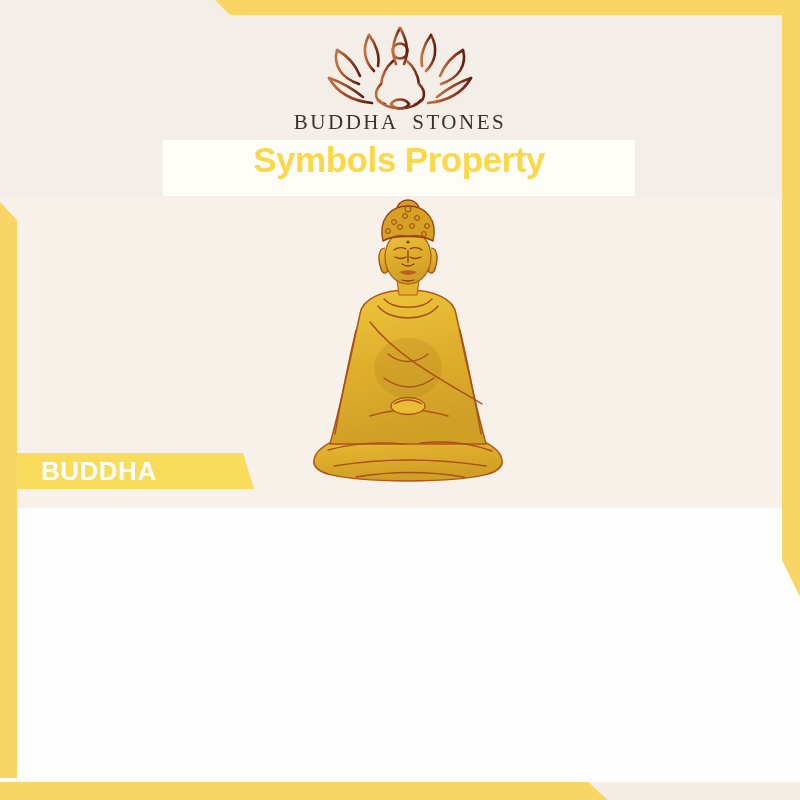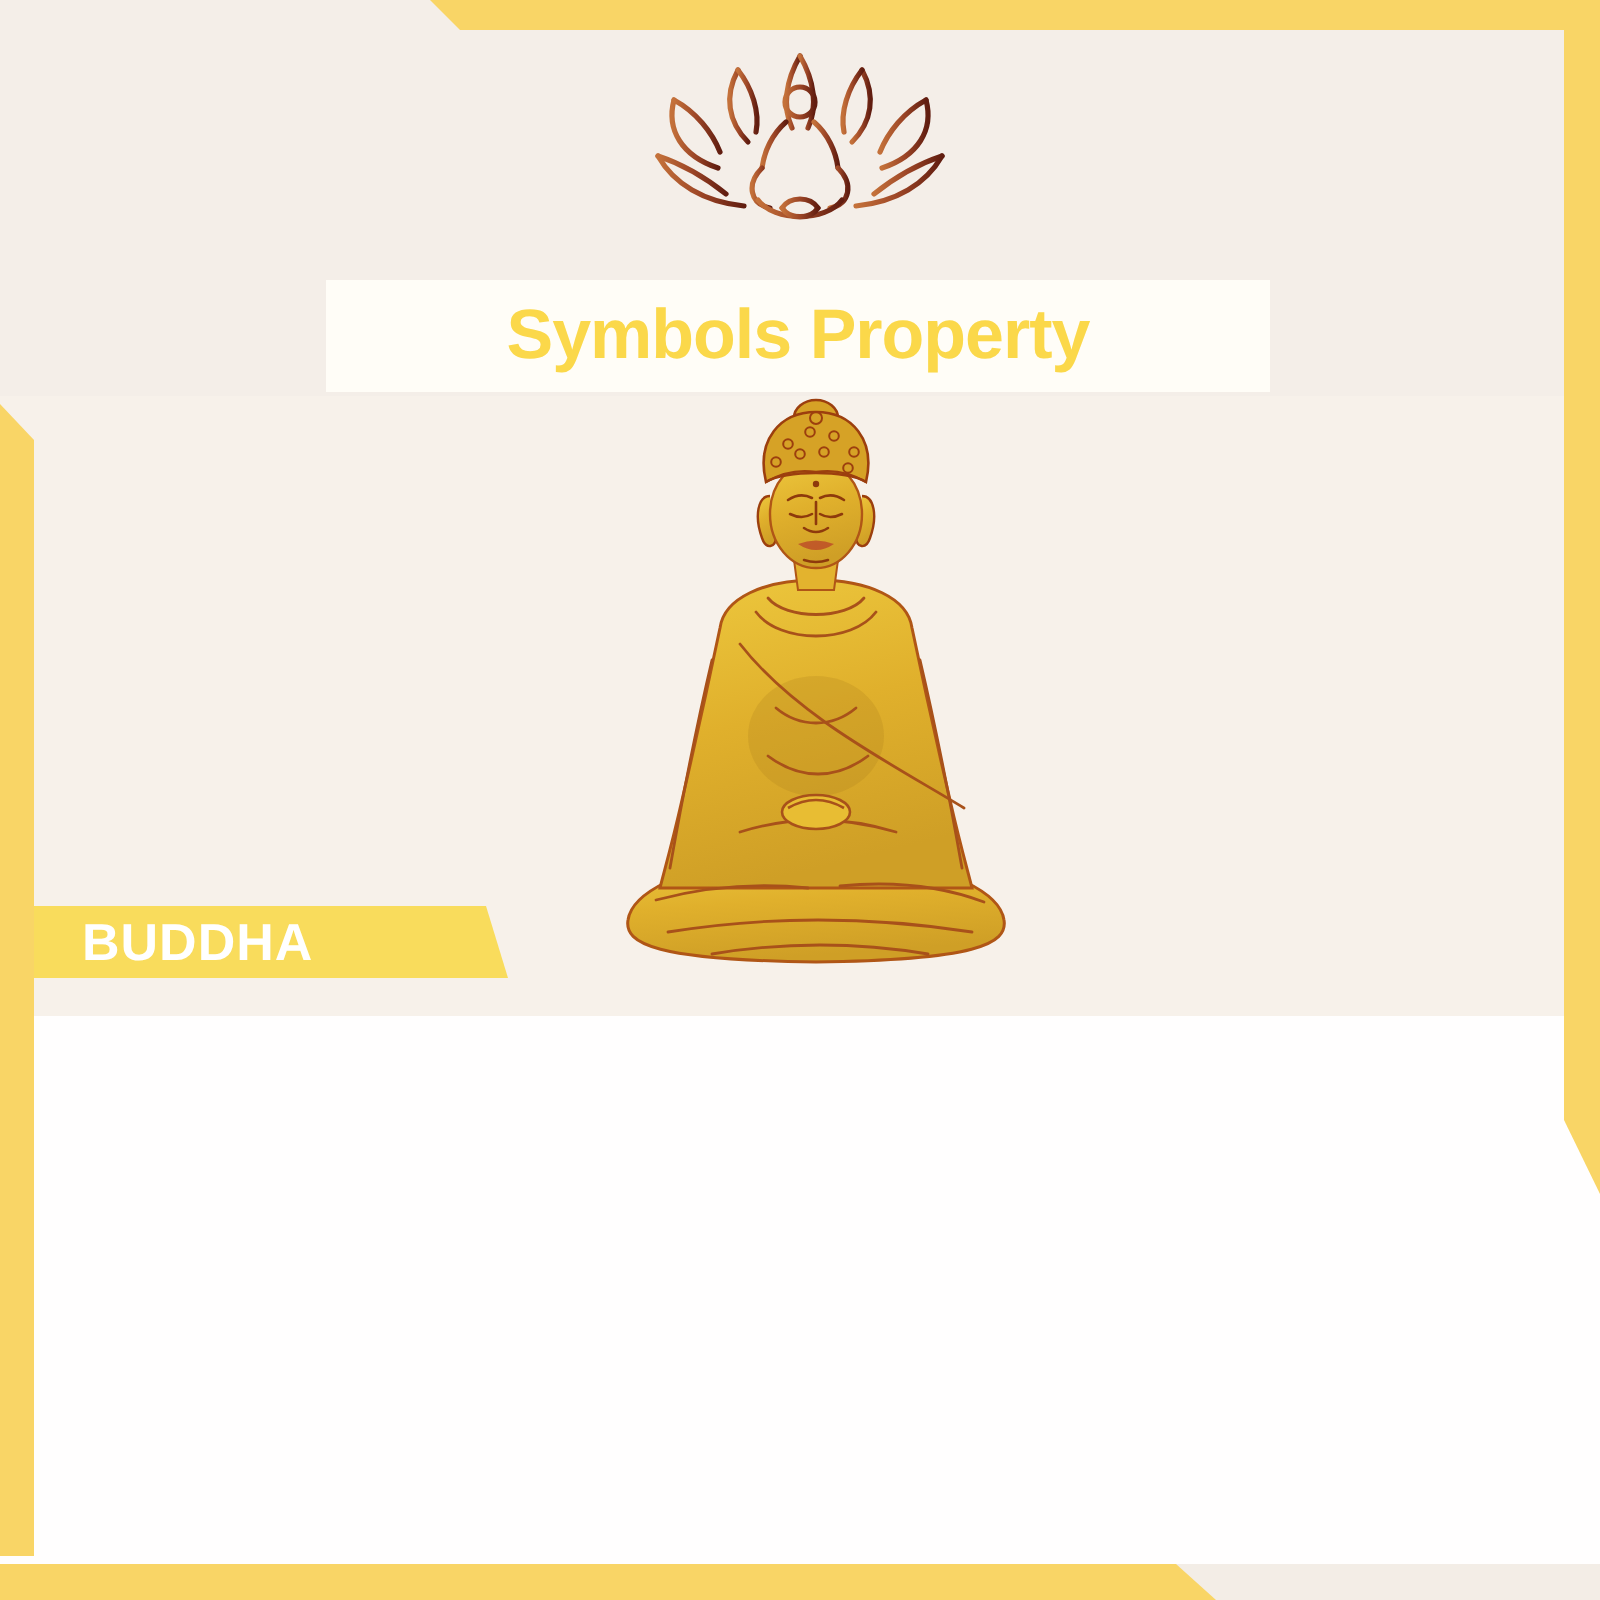--- a/index.html
+++ b/index.html
@@ -20,21 +20,21 @@
   .left-strip{position:absolute;left:0;top:202px;width:17px;height:576px;background:var(--accent_yellow,#f9d566);
     clip-path:polygon(0 0,100% 18px,100% 100%,0 100%);z-index:6;}
   .bottom-band{position:absolute;left:0;top:0;width:608px;height:18px;background:var(--accent_yellow,#f9d566);
     clip-path:polygon(0 0,calc(100% - 20px) 0,100% 100%,0 100%);}
   
   .logo{position:absolute;left:325px;top:26px;width:150px;height:84px;}
   .brand{position:absolute;left:0;top:110px;width:800px;text-align:center;
     font-family:"Liberation Serif",serif;font-size:21px;color:var(--brand_text,#3a322d);
     letter-spacing:2.5px;word-spacing:7px;}
   .title-band{position:absolute;left:163px;top:140px;width:472px;height:56px;
-    background:var(--band_white,#fffdf7);display:flex;align-items:center;justify-content:center;}
+    background:var(--band_white,#fffdf7);display:flex;justify-content:center;}
   .title{margin:0;font-size:35px;font-weight:bold;letter-spacing:-0.5px;color:var(--title_yellow,#fbd84a);}
   
   .buddha{position:absolute;left:298px;top:196px;width:228px;height:296px;}
   .ribbon{position:absolute;left:17px;top:453px;width:237px;height:36px;
     background:var(--ribbon_yellow,#f9dc5c);
     clip-path:polygon(0 0,calc(100% - 11px) 0,100% 100%,0 100%);
     line-height:36px;padding-left:24px;box-sizing:border-box;
     font-size:26px;font-weight:bold;letter-spacing:0.5px;color:var(--ribbon_text,#ffffff);}
 </style>
 </head>
@@ -71,20 +71,21 @@
         <circle cx="75" cy="25" r="7.5"></circle>
         <path d="M68,35 C61,41 57,50 56,58"></path>
           <path d="M82,35 C89,41 93,50 94,58"></path>
         <path d="M56,58 C48,66 50,76 60,78"></path>
           <path d="M94,58 C102,66 100,76 90,78"></path>
         <path d="M54,74 C62,85 88,85 96,74"></path>
         <path d="M66,78 C70,72 80,72 84,78 C80,84 70,84 66,78 Z"></path>
       </g>
     </svg>
   </div>
+  <div class="brand">BUDDHA STONES</div>
   <div class="title-band">
     <h1 class="title">Symbols Property</h1>
   </div>
 
   <div class="buddha">
     <svg width="228" height="296" viewBox="0 0 228 296" fill="none">
       <defs>
         <linearGradient id="gold" x1="0" y1="0" x2="0.25" y2="1">
           <stop offset="0" stop-color="#edc83e"></stop>
           <stop offset="0.5" stop-color="#e0b02c"></stop>

